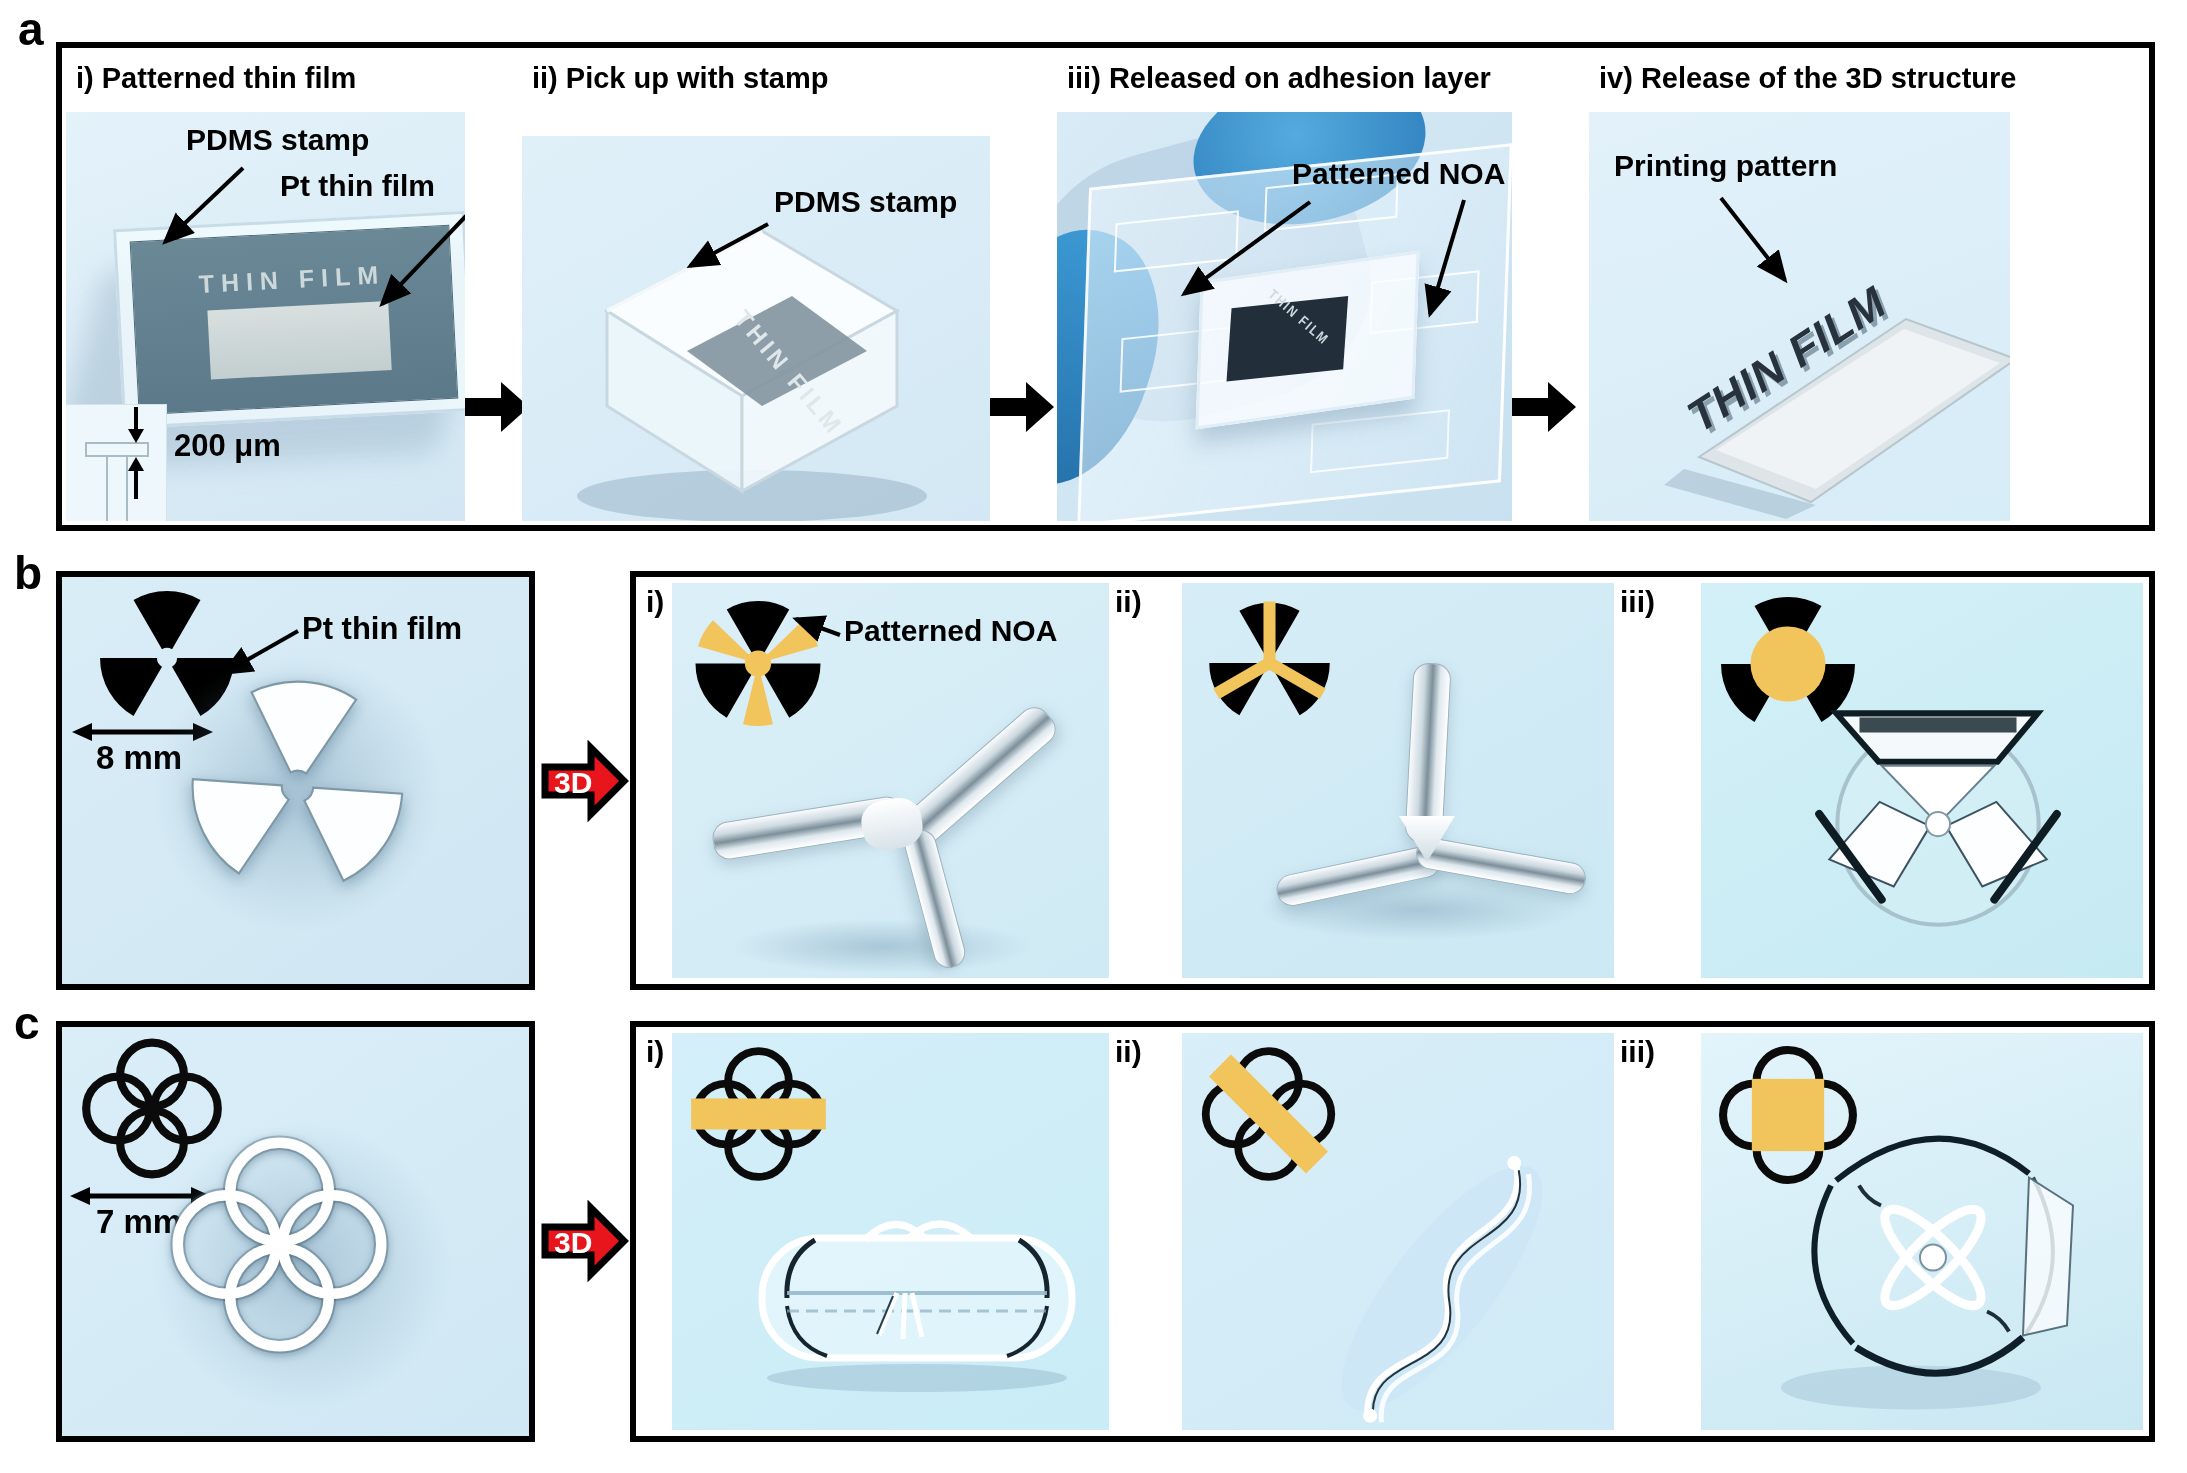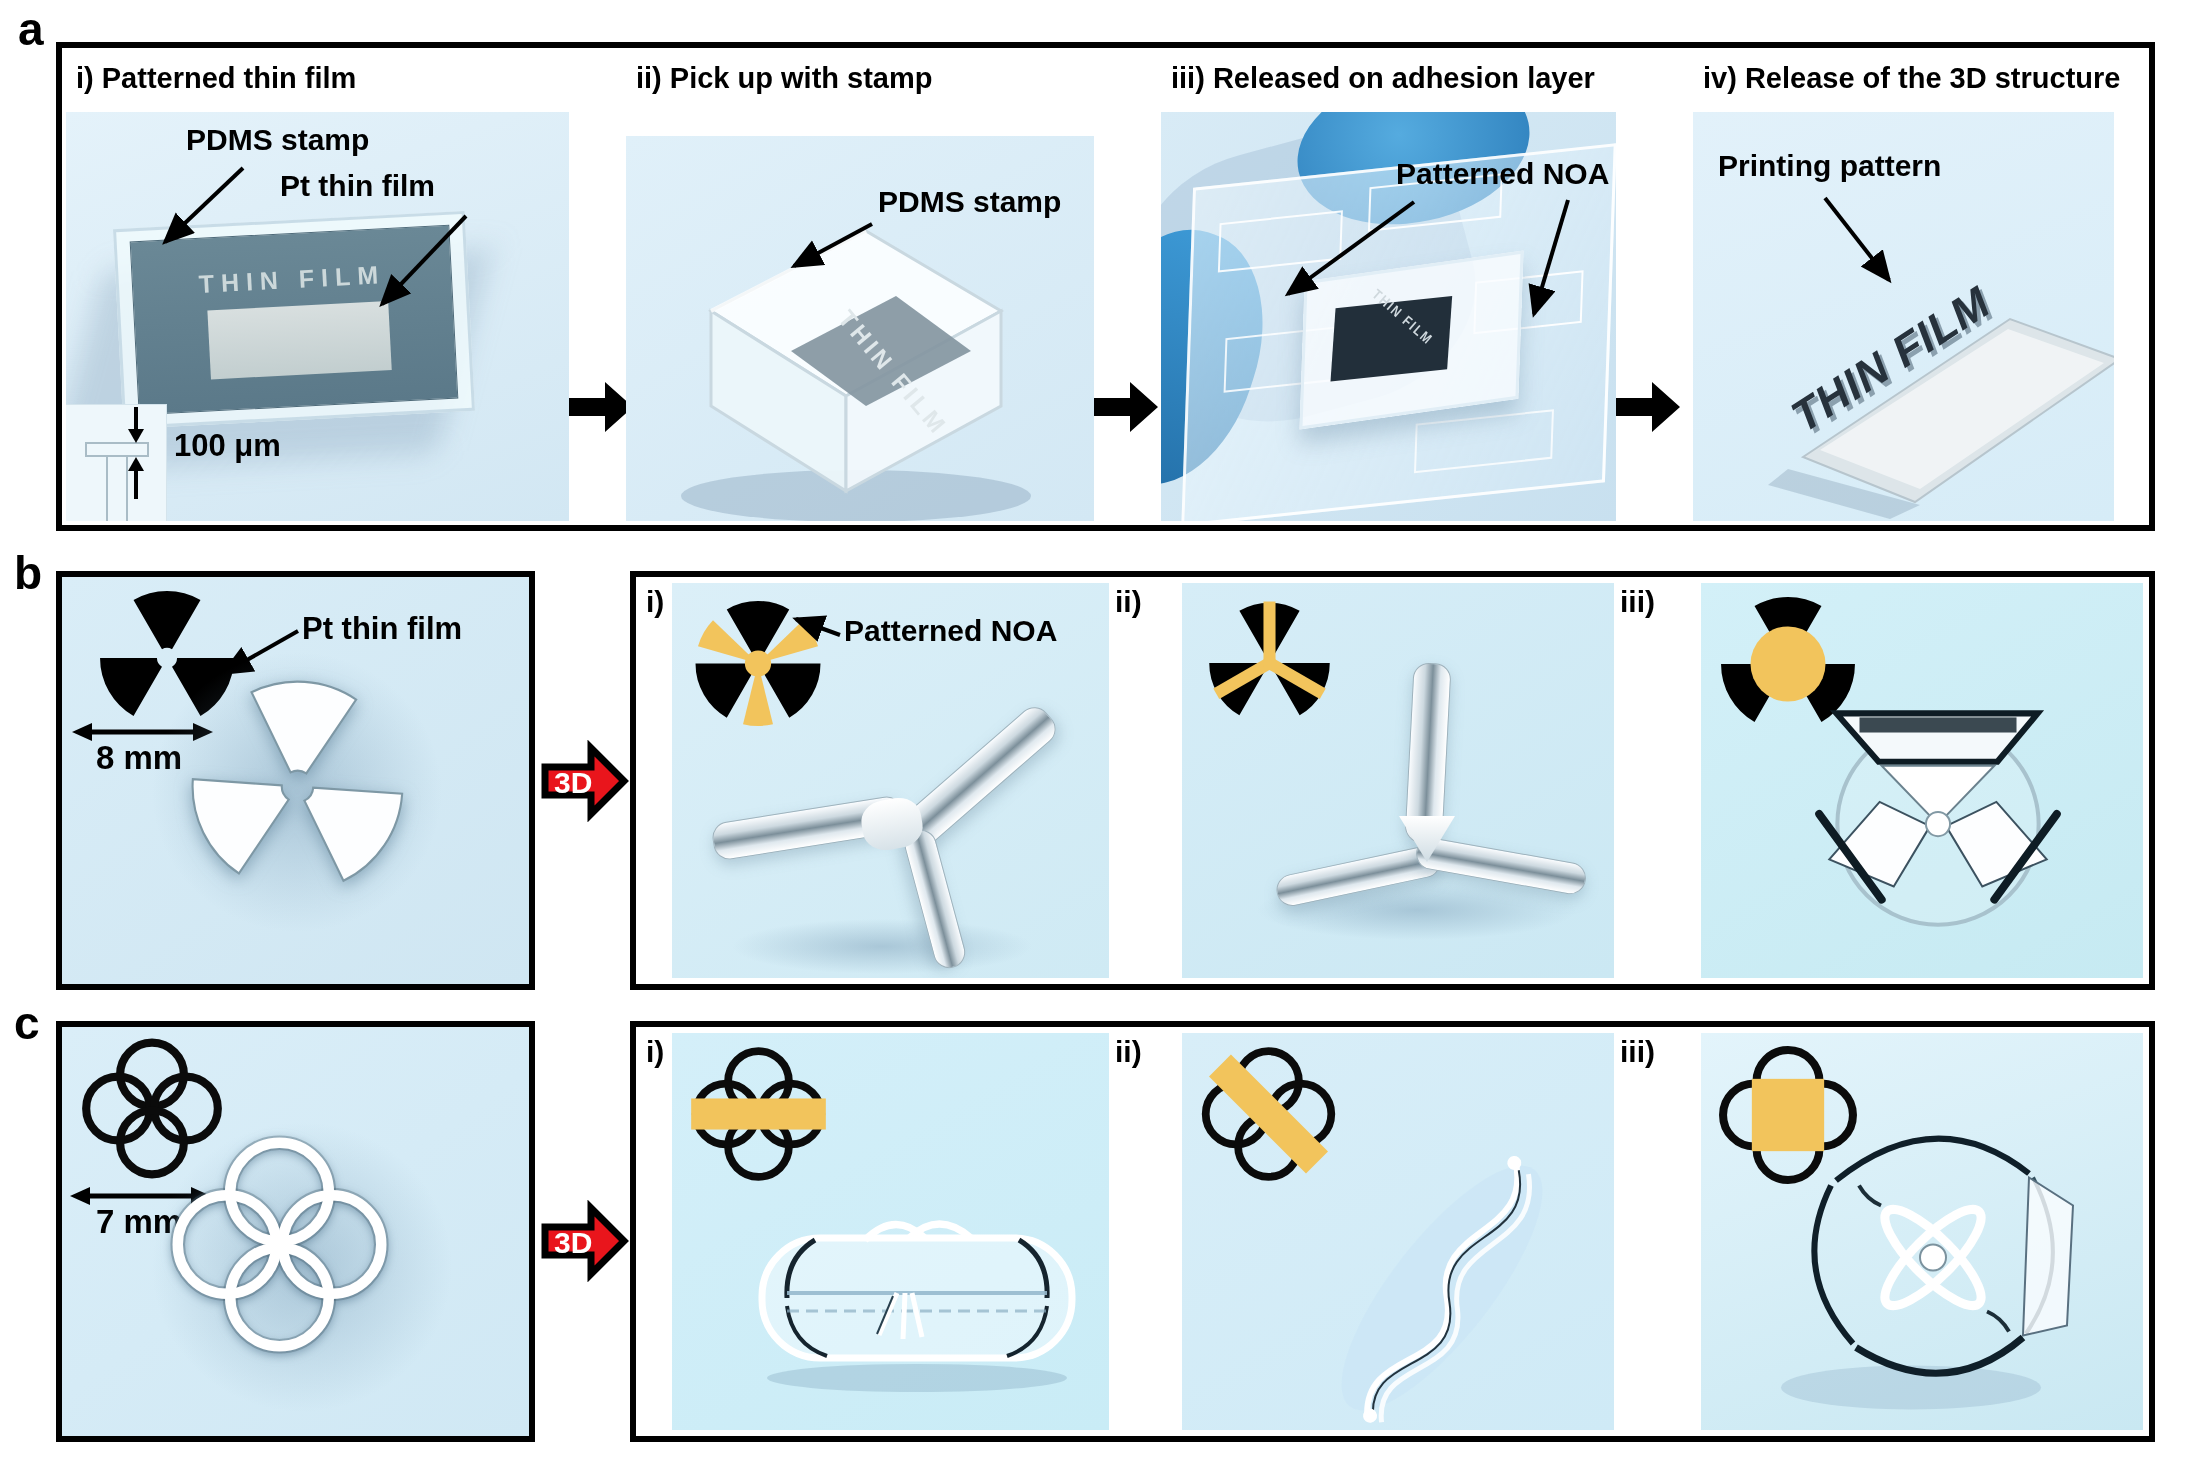--- a/index.html
+++ b/index.html
@@ -52,21 +52,21 @@
   </defs>
 </svg>
 
 <div class="stage">
 
   <div class="panel-letter" style="left:18px;top:6px;">a</div>
 
   <div class="box" style="left:56px;top:42px;width:2099px;height:489px;">
     <div class="arow">
 
-      <div class="acol" style="width:503px;">
+      <div class="acol" style="width:399px;">
         <div class="atitle">i) Patterned thin film</div>
         <div class="aphoto" style="background:linear-gradient(160deg,#e4f2fa,#d2e7f3);">
 
           <div class="abs" style="left:52px;top:108px;width:352px;height:200px;transform:rotate(-3deg);">
             <div class="abs" style="left:-45px;top:40px;width:390px;height:200px;background:rgba(120,150,175,.30);filter:blur(14px);transform:skewX(-18deg);"></div>
             <div class="abs" style="inset:0;background:rgba(240,250,253,.85);border:3px solid rgba(198,218,230,.95);"></div>
             <div class="abs" style="left:16px;top:13px;right:16px;bottom:13px;background:linear-gradient(#6a8896,#5b7989);border:1px solid #4e6a79;">
               <div class="abs" style="left:0;right:0;top:18%;text-align:center;font-weight:bold;font-size:25px;letter-spacing:7px;color:#ccd8da;">THIN FILM</div>
               <div class="abs" style="left:23%;top:42%;width:57%;height:40%;background:linear-gradient(#d8dfdf,#c2cecf);"></div>
             </div>
@@ -84,21 +84,21 @@
             <svg width="100" height="130">
               <rect x="20" y="38" width="62" height="13" fill="none" stroke="#a9bcc6" stroke-width="2"></rect>
               <rect x="41" y="51" width="20" height="70" fill="none" stroke="#a9bcc6" stroke-width="2"></rect>
               <line x1="20" y1="121" x2="82" y2="121" stroke="#c3d4dc" stroke-width="2"></line>
               <line x1="70" y1="2" x2="70" y2="30" stroke="#000" stroke-width="4"></line>
               <polygon points="70,38 62,24 78,24" fill="#000"></polygon>
               <line x1="70" y1="94" x2="70" y2="62" stroke="#000" stroke-width="4"></line>
               <polygon points="70,52 62,66 78,66" fill="#000"></polygon>
             </svg>
           </div>
-          <div class="lbl" style="left:108px;top:318px;font-size:31px;">100 μm</div>
+          <div class="lbl" style="left:108px;top:318px;font-size:31px;">200 μm</div>
         </div>
       </div>
 
       <div class="acol agut" style="width:57px;">
         <svg width="66" height="58">
           <path d="M0 20 H36 V4 L64 29 L36 54 V38 H0 Z" fill="#000"></path>
         </svg>
       </div>
 
       <div class="acol" style="width:468px;gap:24px;">

